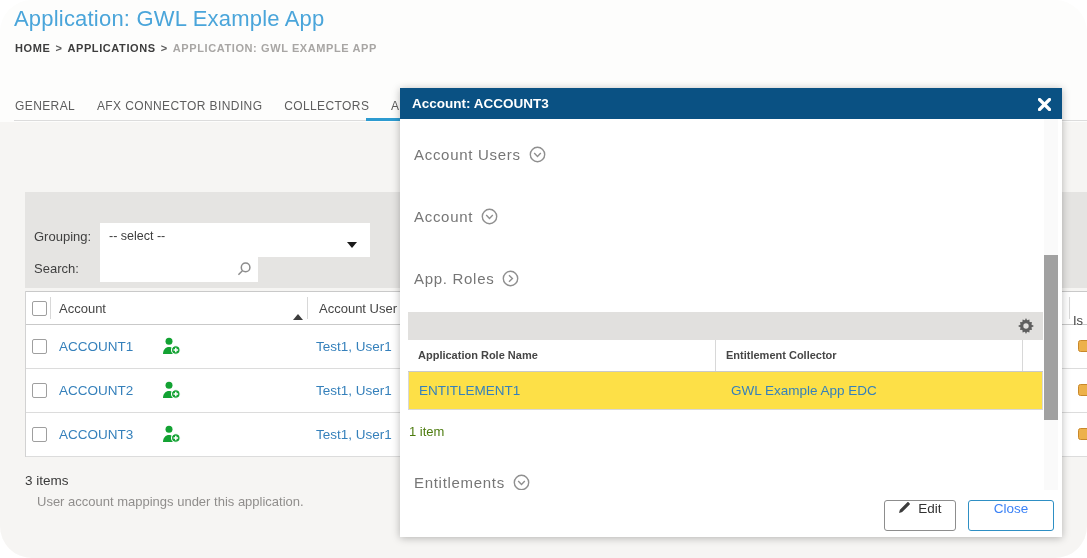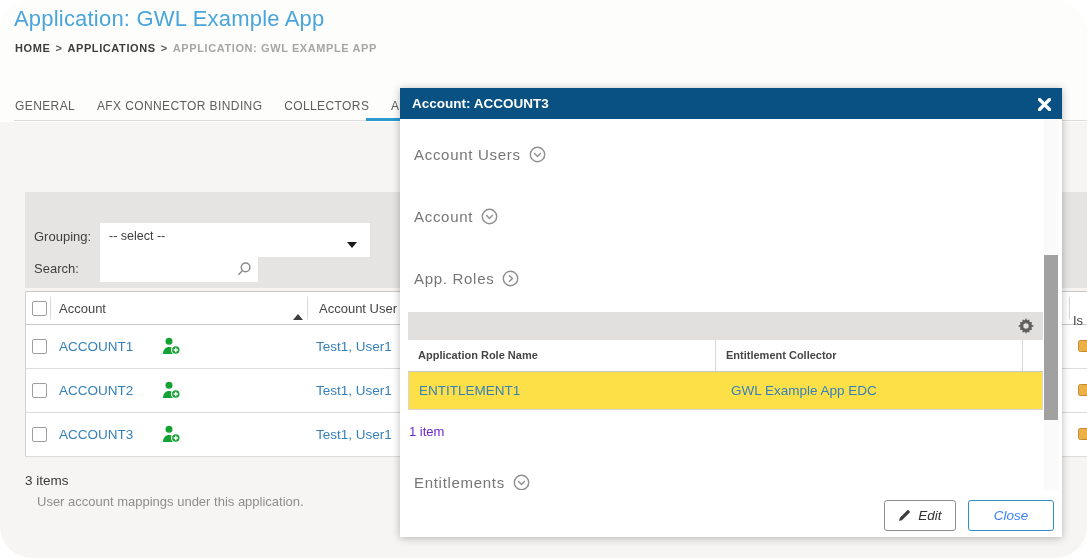--- a/index.html
+++ b/index.html
@@ -61,27 +61,27 @@
   .rt-toolbar { position:relative; height:28px; background:#e1e0de; }
   .rt-gear { position:absolute; right:9px; top:6px; cursor:pointer; }
   .rt-header { display:grid; grid-template-columns:308px 307px 1fr; height:32px; background:#fff; border-bottom:1px solid #c9c9c9; }
   .rt-header > div { line-height:31px; font-size:11px; font-weight:700; color:#464646; padding-left:10px; border-right:1px solid #d8d8d8; overflow:hidden; white-space:nowrap; }
   .rt-header > div:last-child { border-right:none; }
   .rt-body { border:1px solid #d8d8d8; border-top:none; }
   .rt-row { display:grid; grid-template-columns:307px 307px 1fr; height:37px; background:#fde047; }
   .rt-row > div { line-height:37px; font-size:13.5px; overflow:hidden; white-space:nowrap; }
   .rt-row .c1 { padding-left:10px; }
   .rt-row .c2 { padding-left:15px; }
-  .modal-item-count { position:absolute; left:9px; top:305px; font-size:13px; color:#6d28d9; }
+  .modal-item-count { position:absolute; left:9px; top:305px; font-size:13px; color:#4d7c0f; }
 
   .modal-scroll-track { position:absolute; right:4px; top:31px; width:14px; height:371px; background:#fafafa; }
   .modal-scroll-thumb { position:absolute; left:0; top:136px; width:14px; height:165px; background:#a1a1a1; cursor:grab; }
 
   .modal-footer { position:absolute; left:0; bottom:0; width:662px; height:47px; background:#fff; }
-  .btn { position:absolute; top:10px; height:31px; background:#fff; border-radius:3px; display:flex; align-items:center; justify-content:center; font-size:13.5px; cursor:pointer;font-style:italic; }
+  .btn { position:absolute; top:10px; height:31px; background:#fff; border-radius:3px; display:flex; justify-content:center; font-size:13.5px; cursor:pointer; }
   .btn-edit { right:106px; width:72px; border:1px solid #8d8d8d; color:#333; }
   .btn-edit svg { margin-right:7px; }
   .btn-close { right:8px; width:86px; border:1px solid #2e8fc4; color:#3b82f6; }
 </style>
 </head>
 <body>
 
 <div id="app">
   <div class="content-bg"></div>
 

